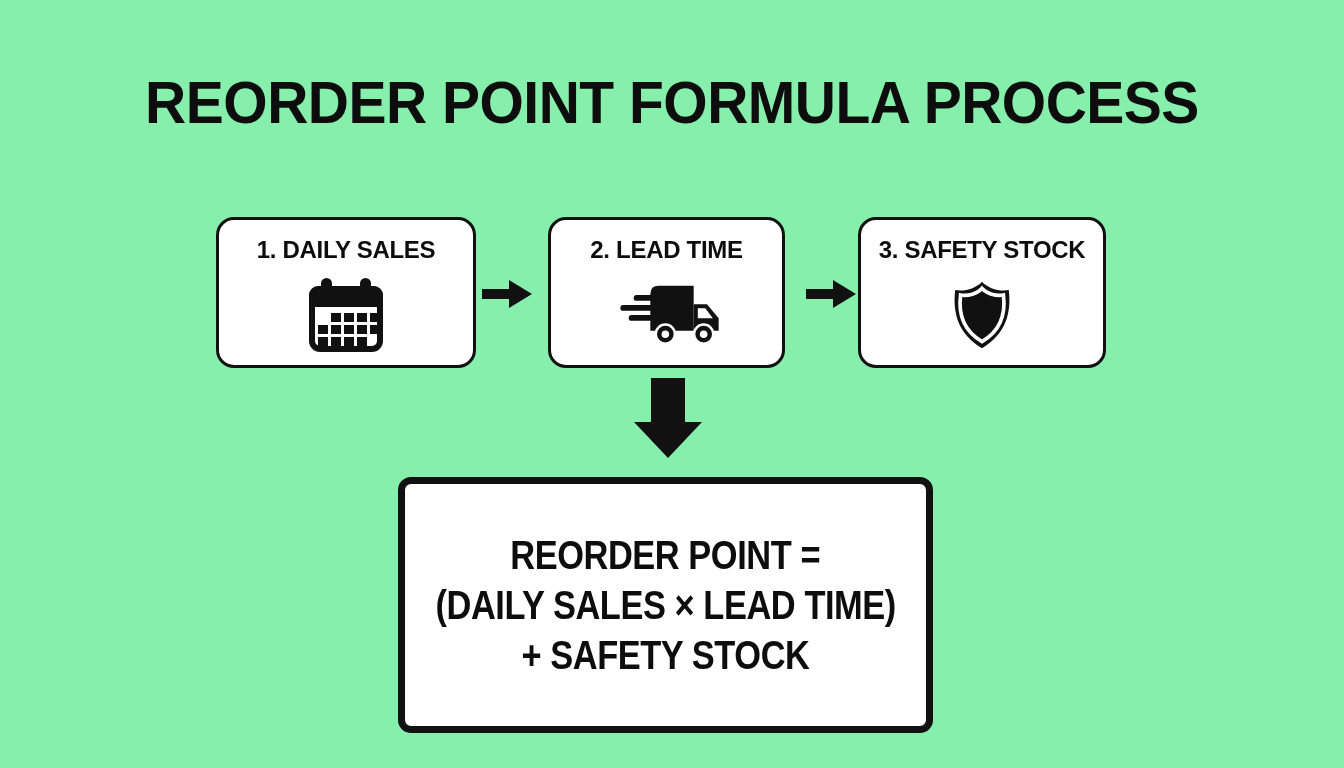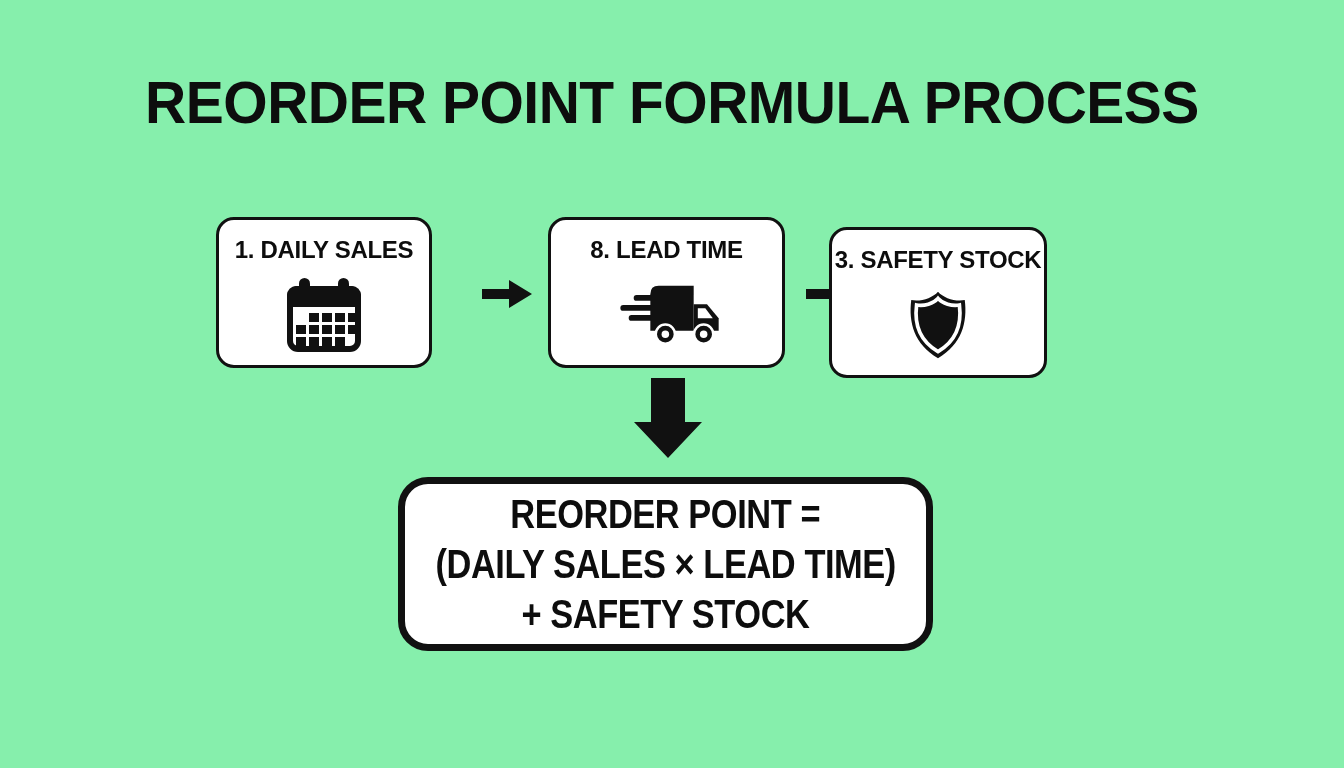--- a/index.html
+++ b/index.html
@@ -25,34 +25,34 @@
     background: #ffffff;
     border: 3px solid #111;
     border-radius: 18px;
     display: flex; flex-direction: column; align-items: center;
   }
   .step-box .step-label {
     margin-top: 16px;
     font-size: 24px; font-weight: 700; letter-spacing: -0.3px;
     color: #0d0d0d; white-space: nowrap;
   }
-  #box-1 { left: 216px; width: 216px; justify-content: space-between; }
+  #box-1 { left: 216px; width: 260px; justify-content: space-between; }
   #box-2 { left: 548px; width: 237px; }
-  #box-3 { left: 829px; width: 218px; margin-top: 10px; }
+  #box-3 { left: 858px; width: 248px; }
   .icon-wrap { flex: 1; display: flex; align-items: center; justify-content: center; }
   .arrow-right { position: absolute; top: 279px; }
   #arrow-1 { left: 482px; }
   #arrow-2 { left: 806px; }
   .arrow-down { position: absolute; left: 634px; top: 378px; }
   .formula-box {
     position: absolute; left: 398px; top: 477px;
-    width: 535px; height: 174px; box-sizing: border-box;
+    width: 535px; height: 256px; box-sizing: border-box;
     background: #ffffff;
     border: 7px solid #111;
-    border-radius: 30px;
+    border-radius: 13px;
     display: flex; flex-direction: column; align-items: center; justify-content: center;
   }
   .formula-line {
     font-size: 40px; font-weight: 700; letter-spacing: -0.5px;
     line-height: 50px; color: #0d0d0d; white-space: nowrap;
     transform: scaleX(0.86);
     transform-origin: center;
   }
 </style>
 </head>
@@ -89,21 +89,21 @@
     </div>
   </div>
 
   <div class="arrow-right" id="arrow-1">
     <svg width="50" height="30" viewBox="0 0 50 30" aria-hidden="true">
       <path d="M0 10 h27 V1 L50 15 L27 29 V20 H0 z" fill="#111"></path>
     </svg>
   </div>
 
   <div class="step-box" id="box-2">
-    <div class="step-label">8. LEAD TIME</div>
+    <div class="step-label">2. LEAD TIME</div>
     <div class="icon-wrap">
       <svg width="110" height="62" viewBox="0 0 132 74" aria-hidden="true">
         <g fill="#111">
           <rect x="26" y="13" width="34" height="7" rx="3.5"></rect>
           <rect x="10" y="25" width="50" height="7" rx="3.5"></rect>
           <rect x="20" y="37" width="38" height="7" rx="3.5"></rect>
           <path d="M46 56 V12 q0 -10 10 -10 h42 v54 z"></path>
           <path d="M98 24 h16 l14 17 v15 h-30 z"></path>
         </g>
         <path d="M103 29 h9 l9 12 h-18 z" fill="#ffffff"></path>

